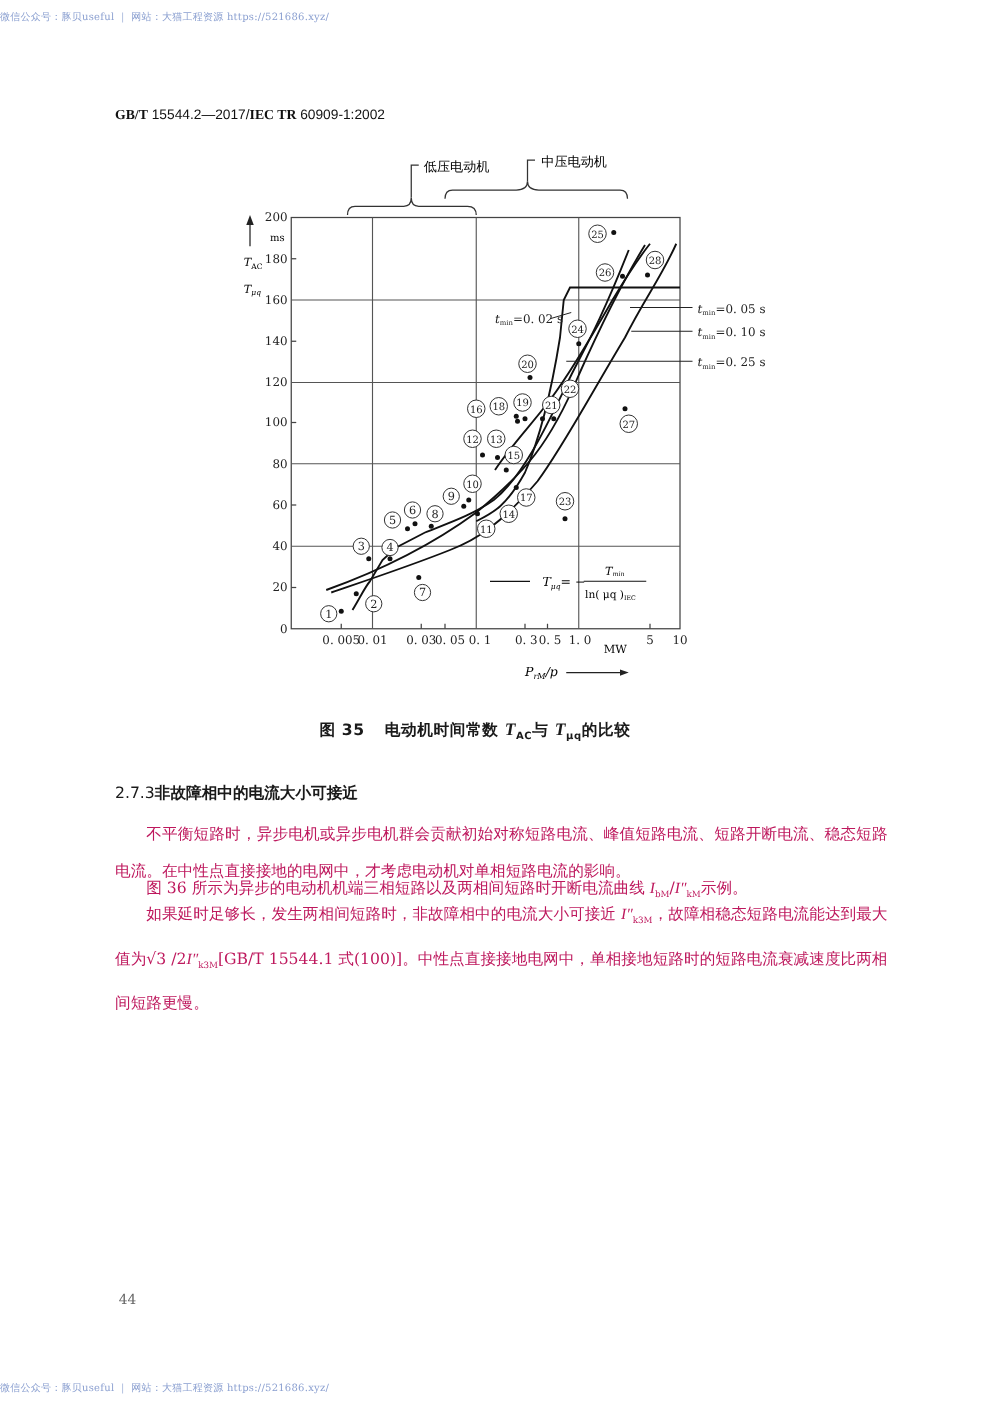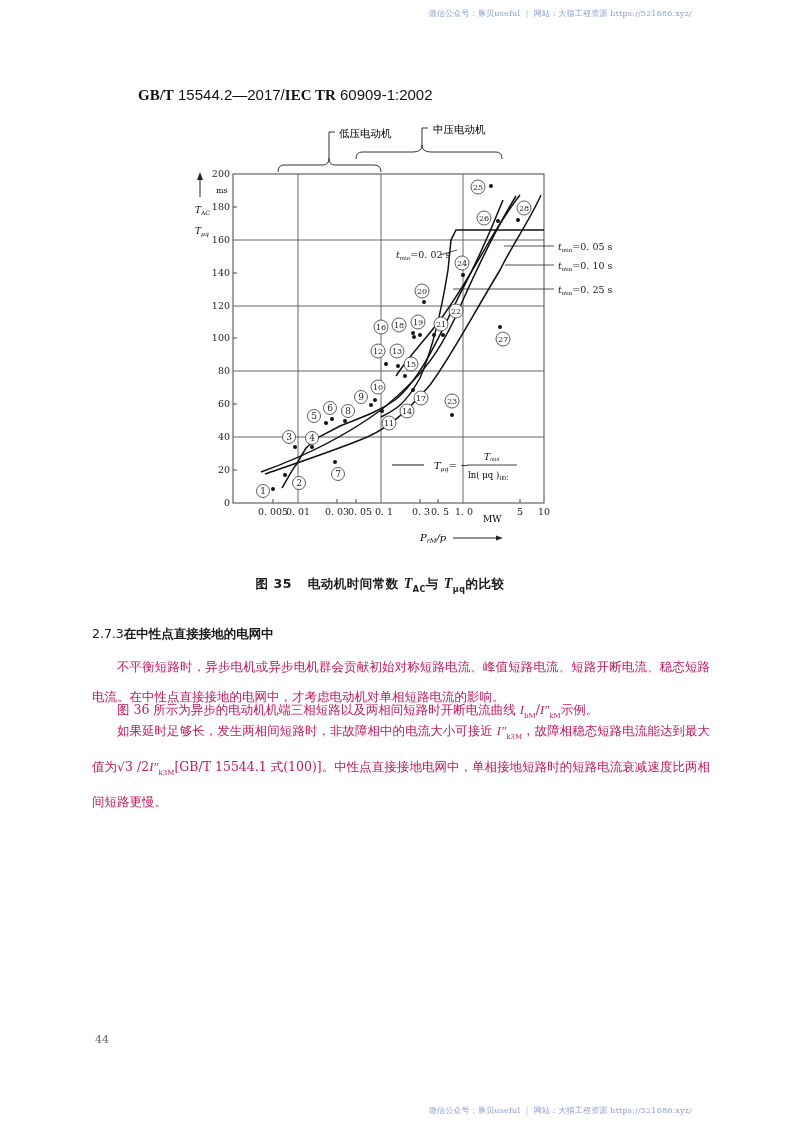--- a/index.html
+++ b/index.html
@@ -1,23 +1,23 @@
 <!DOCTYPE html>
 <html><head>
 <meta charset="utf-8">
 <style>
   html, body { margin: 0; padding: 0; background: #ffffff; }
   body { width: 800px; height: 1130px; position: relative; overflow: hidden;
          font-family: "DejaVu Serif", "Liberation Serif", serif; color: #1a1a1a; }
-  .watermark { position: absolute; left: 0; width: 692px; text-align: right;
+  .watermark { position: absolute; left: 0; width: 692px; text-align: left;
                font-size: 8px; color: #8a9fd0; font-family: "DejaVu Serif", serif; letter-spacing: 0.2px; }
   .wm-top { top: 8px; }
   .wm-bottom { top: 1105px; }
-  .std-header { position: absolute; left: 92px; top: 86px; font-size: 15px; color: #111;
-                font-family: "Liberation Sans", "DejaVu Sans", sans-serif; margin-left: 46px; }
+  .std-header { position: absolute; left: 92px; top: 86px; font-size: 11px; color: #111;
+                font-family: "Liberation Sans", "DejaVu Sans", sans-serif; }
   .std-header b { font-family: "Liberation Serif", serif; font-weight: bold; }
   #chart { position: absolute; left: 0; top: 0; }
   .fig-caption { position: absolute; left: 0; width: 760px; top: 576px; text-align: center;
                  font-size: 12.5px; font-family: "DejaVu Sans", sans-serif; font-weight: bold; letter-spacing: 0.5px; }
   .fig-caption .num { margin-right: 16px; }
   .fig-caption i { font-family: "Liberation Serif", serif; font-style: italic; font-size: 14px; }
   .fig-caption sub { font-size: 8px; }
   .section-heading { position: absolute; left: 92px; top: 626px; font-size: 12.5px;
                      font-family: "DejaVu Sans", sans-serif; font-weight: bold; }
   .section-heading .secnum { font-weight: normal; }
@@ -293,21 +293,21 @@
     <text x="484" y="460" font-size="9" font-style="italic"><tspan>T</tspan><tspan font-size="5" dy="1">min</tspan></text>
     <text x="468" y="478" font-size="8.5"><tspan>ln( μq )</tspan><tspan font-size="5" dy="2">IEC</tspan></text>
   </g>
 </svg>
 
 <div class="fig-caption">
   <span class="num">图 35</span><span>电动机时间常数 </span><i>T</i><sub>AC</sub><span>与 </span><i>T</i><sub>μq</sub><span>的比较</span>
 </div>
 
 <div class="section-heading">
-  <span class="secnum">2.7.3</span><span>在中性点直接接地的电网中</span>
+  <span class="secnum">2.7.3</span><span>非故障相中的电流大小可接近</span>
 </div>
 
 <div class="body-text p1 indent">不平衡短路时，异步电机或异步电机群会贡献初始对称短路电流、峰值短路电流、短路开断电流、稳态短路电流。在中性点直接接地的电网中，才考虑电动机对单相短路电流的影响。</div>
 
 <div class="body-text p2 indent">
   <span>图 36 所示为异步的电动机机端三相短路以及两相间短路时开断电流曲线 </span><i>I</i><sub>bM</sub><span>/</span><i>I″</i><sub>kM</sub><span>示例。</span>
 </div>
 
 <div class="body-text p3 indent">
   <span>如果延时足够长，发生两相间短路时，非故障相中的电流大小可接近 </span><i>I″</i><sub>k3M</sub><span>，故障相稳态短路电流能达到最大值为√3 /2</span><i>I″</i><sub>k3M</sub><span>[GB/T 15544.1 式(100)]。中性点直接接地电网中，单相接地短路时的短路电流衰减速度比两相间短路更慢。</span>

